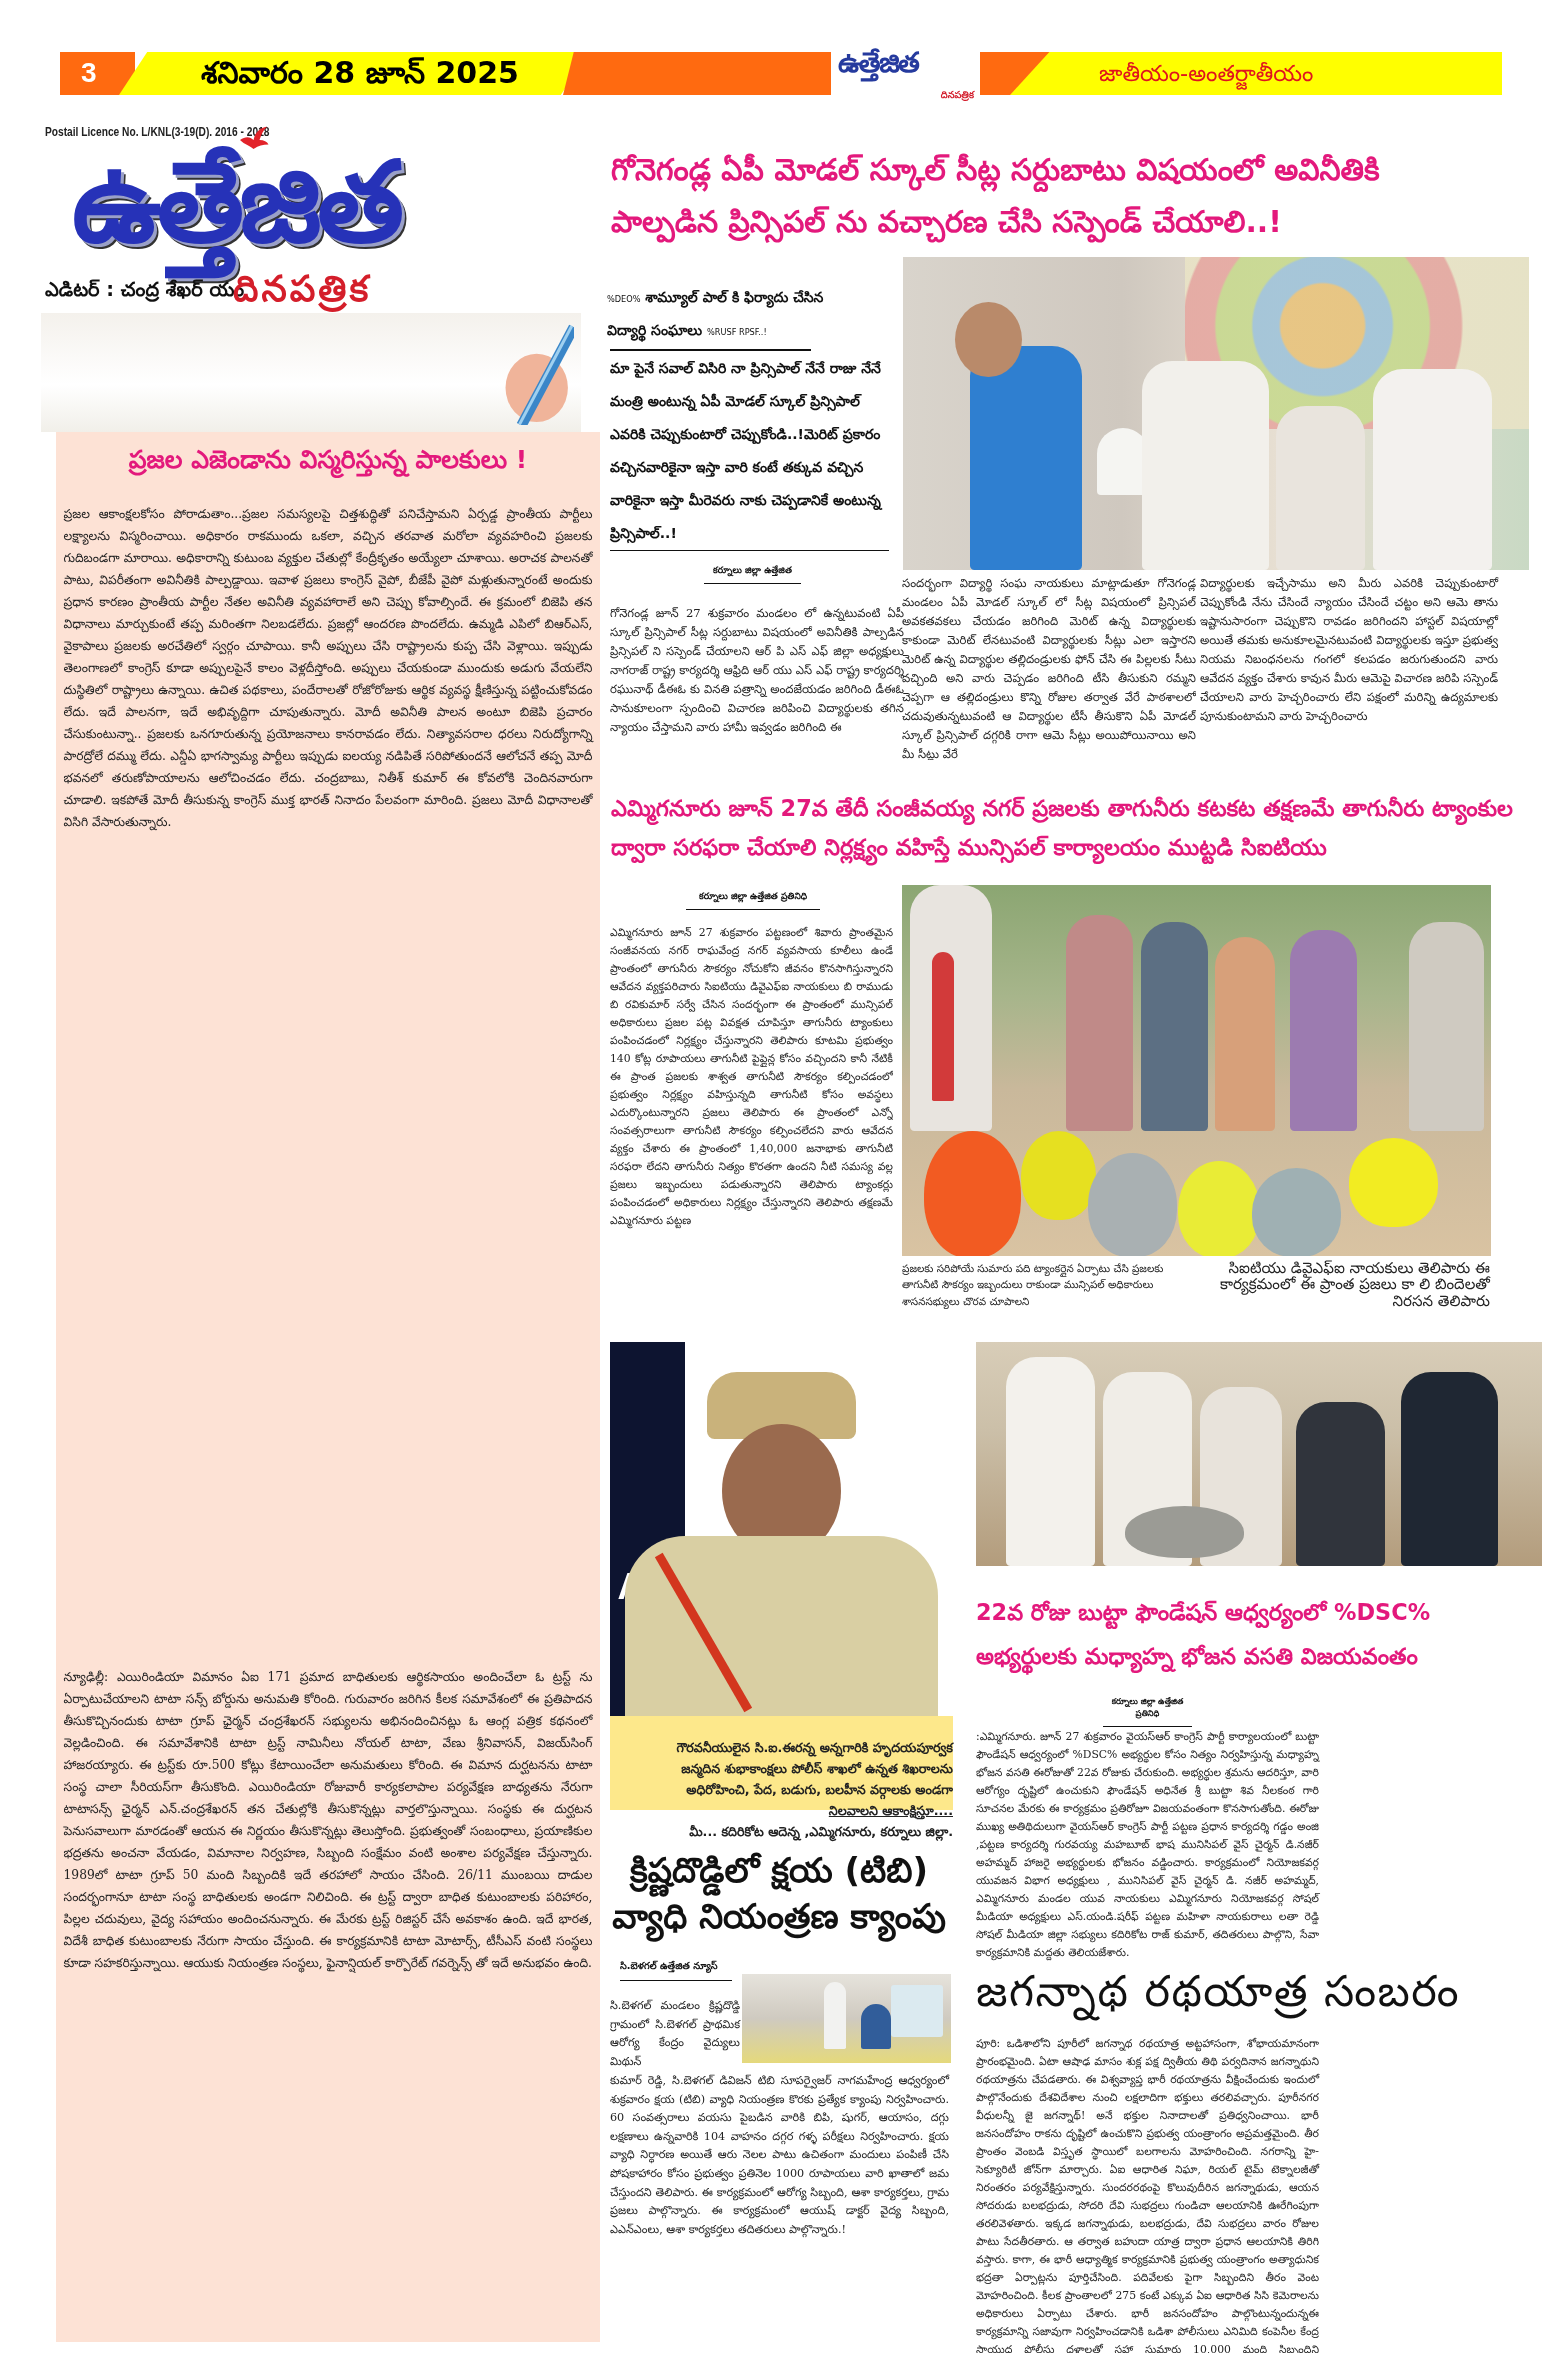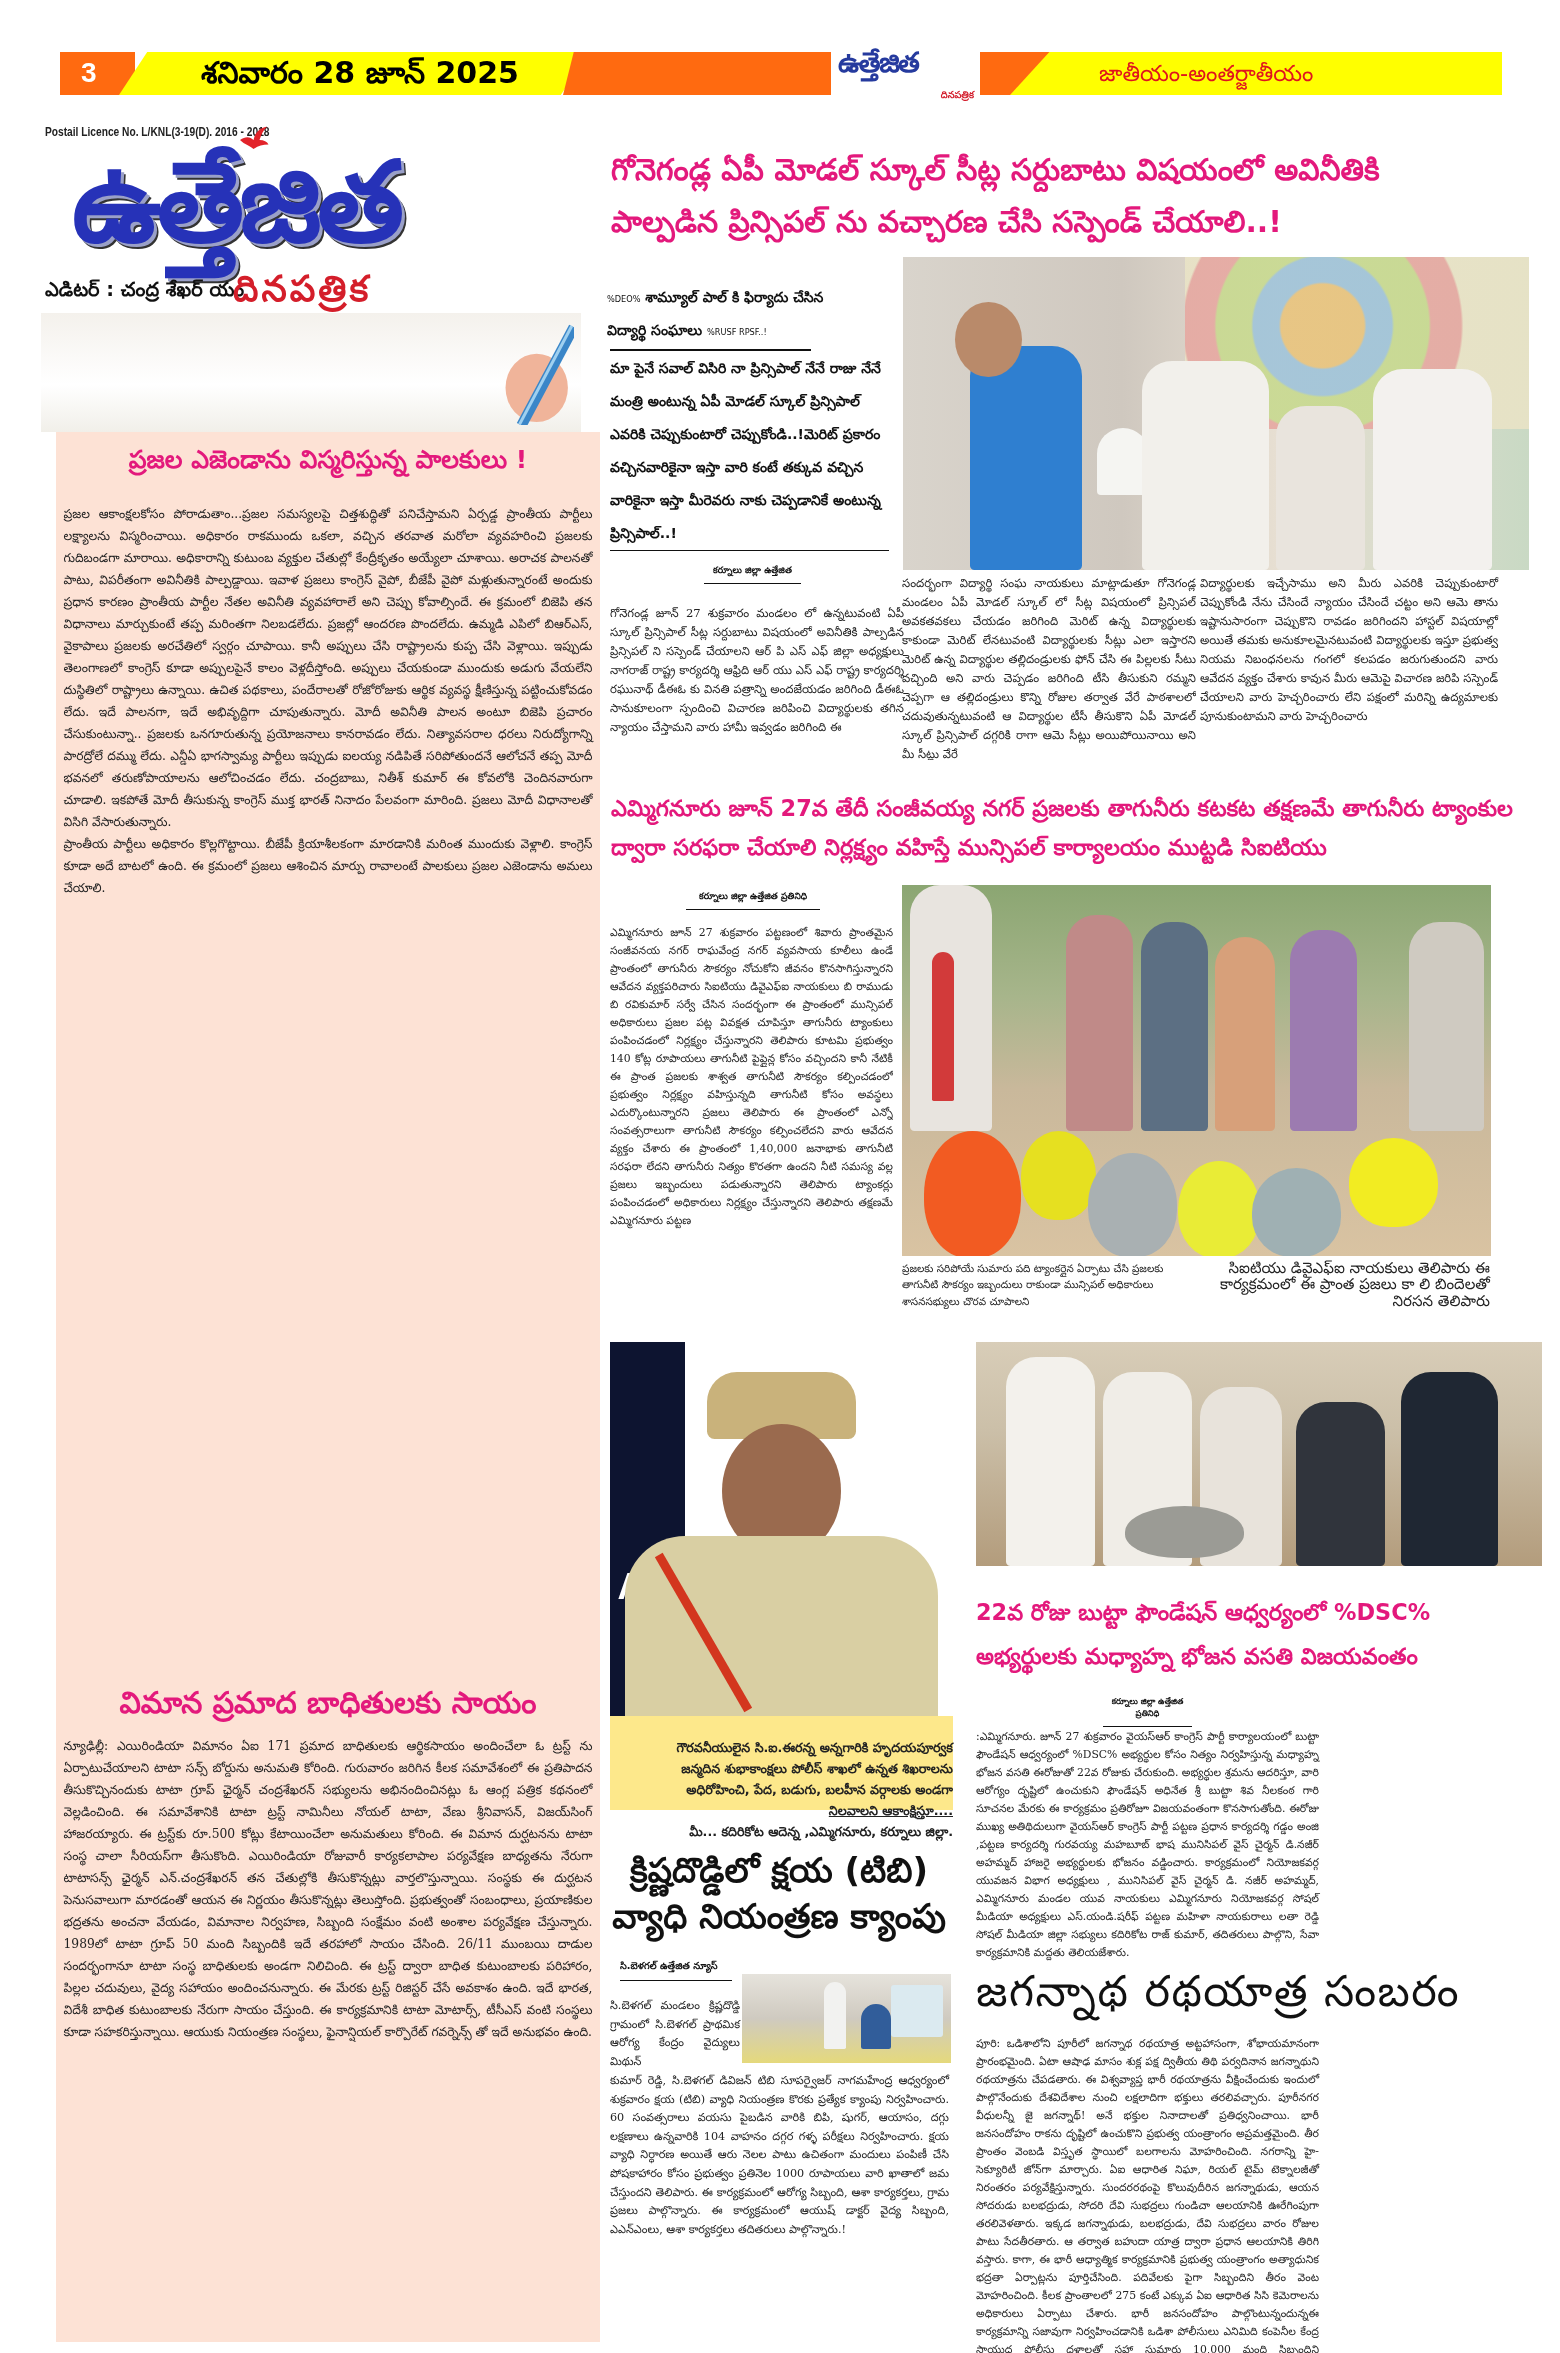--- a/index.html
+++ b/index.html
@@ -100,23 +100,21 @@
     <ellipse cx="60" cy="90" rx="42" ry="46" fill="#f0b49a"></ellipse>
     <rect x="70" y="0" width="14" height="150" transform="rotate(28 77 70)" fill="#3a86c8"></rect>
     <rect x="72" y="0" width="4" height="150" transform="rotate(28 77 70)" fill="#9fd0f0"></rect>
   </svg>
 </div>
 
 <div class="left-col">
   <div class="art-head" style="padding-top:13.4px;height:57px;">ప్రజల ఎజెండాను విస్మరిస్తున్న పాలకులు !</div>
   <div class="art-body" style="height:1163px;overflow:hidden;margin-top:14px;">
     <p>ప్రజల ఆకాంక్షలకోసం పోరాడుతాం...ప్రజల సమస్యలపై చిత్తశుద్ధితో పనిచేస్తామని ఏర్పడ్డ ప్రాంతీయ పార్టీలు లక్ష్యాలను విస్మరించాయి. అధికారం రాకముందు ఒకలా, వచ్చిన తరవాత మరోలా వ్యవహరించి ప్రజలకు గుదిబండగా మారాయి. అధికారాన్ని కుటుంబ వ్యక్తుల చేతుల్లో కేంద్రీకృతం అయ్యేలా చూశాయి. అరాచక పాలనతో పాటు, విపరీతంగా అవినీతికి పాల్పడ్డాయి. ఇవాళ ప్రజలు కాంగ్రెస్ వైపో, బీజేపీ వైపో మళ్లుతున్నారంటే అందుకు ప్రధాన కారణం ప్రాంతీయ పార్టీల నేతల అవినీతి వ్యవహారాలే అని చెప్పు కోవాల్సిందే. ఈ క్రమంలో బిజెపి తన విధానాలు మార్చుకుంటే తప్ప మరింతగా నిలబడలేదు. ప్రజల్లో ఆందరణ పొందలేదు. ఉమ్మడి ఎపిలో బిఆర్ఎస్, వైకాపాలు ప్రజలకు అరచేతిలో స్వర్గం చూపాయి. కానీ అప్పులు చేసి రాష్ట్రాలను కుప్ప చేసి వెళ్లాయి. ఇప్పుడు తెలంగాణలో కాంగ్రెస్ కూడా అప్పులపైనే కాలం వెళ్లదీస్తోంది. అప్పులు చేయకుండా ముందుకు అడుగు వేయలేని దుస్థితిలో రాష్ట్రాలు ఉన్నాయి. ఉచిత పథకాలు, పందేరాలతో రోజోరోజుకు ఆర్థిక వ్యవస్థ క్షీణిస్తున్న పట్టించుకోవడం లేదు. ఇదే పాలనగా, ఇదే అభివృద్దిగా చూపుతున్నారు. మోదీ అవినీతి పాలన అంటూ బిజెపి ప్రచారం చేసుకుంటున్నా.. ప్రజలకు ఒనగూరుతున్న ప్రయోజనాలు కానరావడం లేదు. నిత్యావసరాల ధరలు నిరుద్యోగాన్ని పారద్రోలే దమ్ము లేదు. ఎన్డీఏ భాగస్వామ్య పార్టీలు ఇప్పుడు ఐలయ్య నడిపితే సరిపోతుందనే ఆలోచనే తప్ప మోదీ భవనలో తరుణోపాయాలను ఆలోచించడం లేదు. చంద్రబాబు, నితీశ్ కుమార్ ఈ కోవలోకి చెందినవారుగా చూడాలి. ఇకపోతే మోదీ తీసుకున్న కాంగ్రెస్ ముక్త భారత్ నినాదం పేలవంగా మారింది. ప్రజలు మోదీ విధానాలతో విసిగి వేసారుతున్నారు.</p>
-    <p>ప్రాంతీయ పార్టీలు అధికారం కొల్లగొట్టాయి. బీజేపీ క్రియాశీలకంగా మారడానికి మరింత ముందుకు వెళ్లాలి. కాంగ్రెస్ కూడా అదే బాటలో ఉంది. ఈ క్రమంలో ప్రజలు ఆశించిన మార్పు రావాలంటే పాలకులు ప్రజల ఎజెండాను అమలు చేయాలి.</p>
   </div>
-  <div class="art-head" style="padding-top:19.4px;height:69px;font-size:30px;">విమాన ప్రమాద బాధితులకు సాయం</div>
   <div class="art-body" style="height:589px;overflow:hidden;">
     <p>న్యూఢిల్లీ: ఎయిరిండియా విమానం ఏఐ 171 ప్రమాద బాధితులకు ఆర్థికసాయం అందించేలా ఓ ట్రస్ట్ ను ఏర్పాటుచేయాలని టాటా సన్స్ బోర్డును అనుమతి కోరింది. గురువారం జరిగిన కీలక సమావేశంలో ఈ ప్రతిపాదన తీసుకొచ్చినందుకు టాటా గ్రూప్ ఛైర్మన్ చంద్రశేఖరన్ సభ్యులను అభినందించినట్లు ఓ ఆంగ్ల పత్రిక కథనంలో వెల్లడించింది. ఈ సమావేశానికి టాటా ట్రస్ట్ నామినీలు నోయల్ టాటా, వేణు శ్రీనివాసన్, విజయ్‌సింగ్ హాజరయ్యారు. ఈ ట్రస్ట్‌కు రూ.500 కోట్లు కేటాయించేలా అనుమతులు కోరింది. ఈ విమాన దుర్ఘటనను టాటా సంస్థ చాలా సీరియస్‌గా తీసుకొంది. ఎయిరిండియా రోజువారీ కార్యకలాపాల పర్యవేక్షణ బాధ్యతను నేరుగా టాటాసన్స్ ఛైర్మన్ ఎన్.చంద్రశేఖరన్ తన చేతుల్లోకి తీసుకొన్నట్లు వార్తలొస్తున్నాయి. సంస్థకు ఈ దుర్ఘటన పెనుసవాలుగా మారడంతో ఆయన ఈ నిర్ణయం తీసుకొన్నట్లు తెలుస్తోంది. ప్రభుత్వంతో సంబంధాలు, ప్రయాణికుల భద్రతను అంచనా వేయడం, విమానాల నిర్వహణ, సిబ్బంది సంక్షేమం వంటి అంశాల పర్యవేక్షణ చేస్తున్నారు. 1989లో టాటా గ్రూప్ 50 మంది సిబ్బందికి ఇదే తరహాలో సాయం చేసింది. 26/11 ముంబయి దాడుల సందర్భంగానూ టాటా సంస్థ బాధితులకు అండగా నిలిచింది. ఈ ట్రస్ట్ ద్వారా బాధిత కుటుంబాలకు పరిహారం, పిల్లల చదువులు, వైద్య సహాయం అందించనున్నారు. ఈ మేరకు ట్రస్ట్ రిజిస్టర్ చేసే అవకాశం ఉంది. ఇదే భారత, విదేశీ బాధిత కుటుంబాలకు నేరుగా సాయం చేస్తుంది. ఈ కార్యక్రమానికి టాటా మోటార్స్, టీసీఎస్ వంటి సంస్థలు కూడా సహకరిస్తున్నాయి. ఆయుకు నియంత్రణ సంస్థలు, ఫైనాన్షియల్ కార్పొరేట్ గవర్నెన్స్ తో ఇదే అనుభవం ఉంది.</p>
   </div>
 </div>
 
 <div class="hl-pink" style="left:611px;top:143px;width:932px;">గోనెగండ్ల ఏపీ మోడల్ స్కూల్  సీట్ల సర్దుబాటు విషయంలో అవినీతికి</div>
 <div class="hl-pink" style="left:611px;top:195px;width:932px;">పాల్పడిన ప్రిన్సిపల్ ను వచ్చారణ చేసి సస్పెండ్ చేయాలి..!</div>
 
 <div class="subhead" style="left:607px;top:282px;width:298px;">
   <span style="font-size:8.2px;font-weight:normal;">%DEO%</span>

